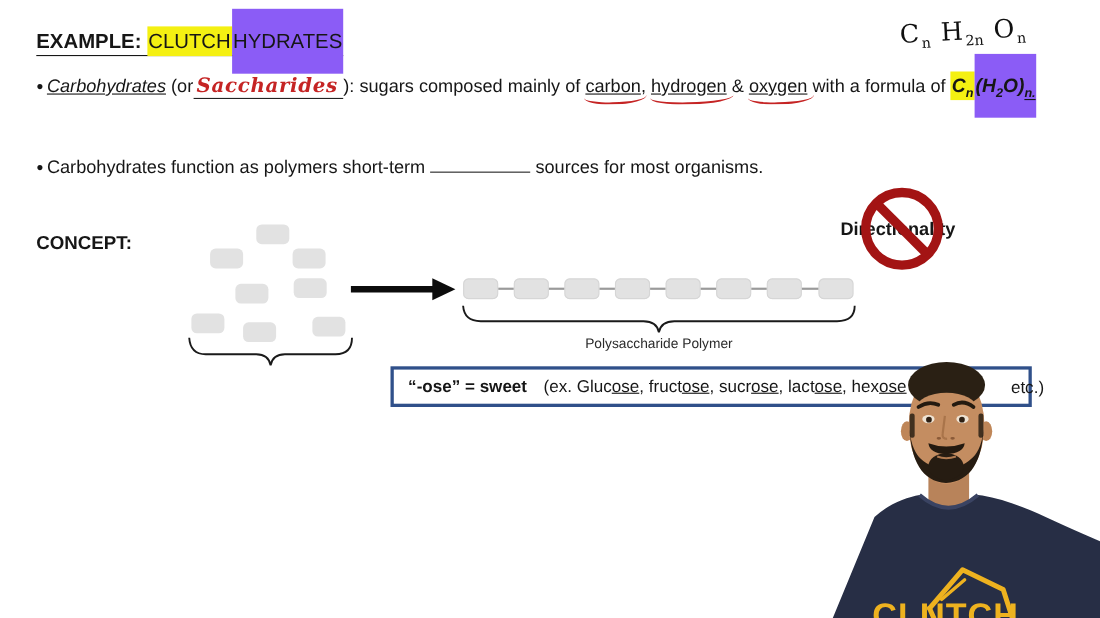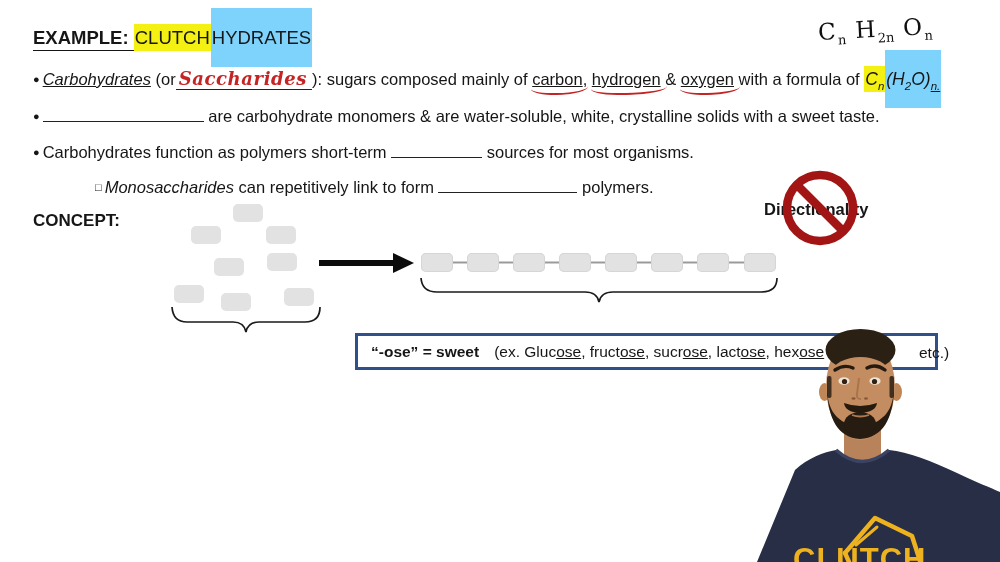--- a/index.html
+++ b/index.html
@@ -8,31 +8,31 @@
     background:#ffffff; font-family:"Liberation Sans", sans-serif; color:#161616;
   }
   .abs { position:absolute; white-space:nowrap; }
   .line { font-size:16.5px; }
   .marker { font-size:11px; vertical-align:2px; margin-right:3px; }
   
   .title-wrap { font-size:18.5px; }
   .title-ul { border-bottom:1.8px solid #161616; padding-bottom:2px; }
   .bold { font-weight:bold; }
   .hl-y { background:#f4f012; padding:3px 1px; }
-  .hl-c { background:#7dd3fc; padding:19px 1px; }
+  .hl-c { background:#8b5cf6; padding:19px 1px; }
   
   .ital-ul { font-style:italic; text-decoration:underline;margin-top:12px; }
   .blankline-wrap { display:inline-block; border-bottom:1.7px solid #222; padding:0 5px 0 3px; }
   .script { color:#c52424; font-family:"DejaVu Serif", serif; font-style:italic; font-weight:bold;
             font-size:18px; letter-spacing:.6px; }
   .uw { position:relative; text-decoration:underline; }
   .uw::after { content:""; position:absolute; left:-1px; right:-6px; bottom:-7px; height:7px;
                border-bottom:2.6px solid #c52424;
                border-radius:0 0 55% 45% / 0 0 90% 70%; transform:rotate(-1deg); }
-  .formula { font-weight:normal; font-style:italic; font-size:17.5px; }
+  .formula { font-weight:bold; font-style:italic; font-size:17.5px; }
   .formula sub { font-size:11.5px; }
   .sub-ul { text-decoration:underline; }
   .blank { display:inline-block; border-bottom:1.7px solid #222; height:13px; }
   
   .hand-formula { font-family:"DejaVu Serif", serif; font-size:23px; transform:rotate(-3deg);
                   letter-spacing:2px; color:#101010; }
   .hand-formula sub { font-size:13px; letter-spacing:0; }
   
   .blk { position:absolute; width:30px; height:18px; background:#e2e2e2; border-radius:5px; }
   .chainblk { position:absolute; width:32px; height:19px; background:#e2e2e2; border-radius:5px;
@@ -61,31 +61,25 @@
   <div class="abs hand-formula" style="left:818px; top:16px;">
     <span>C</span><sub>n</sub>
     <span>H</span><sub>2n</sub>
     <span>O</span><sub>n</sub>
   </div>
 
   <div class="abs line" style="left:33px; top:68px;">
     <span class="marker">●</span><span class="ital-ul">Carbohydrates</span><span> (or</span><span class="blankline-wrap"><span class="script">Saccharides</span></span><span>): sugars composed mainly of </span><span class="uw">carbon</span><span>, </span><span class="uw">hydrogen</span><span> &amp; </span><span class="uw">oxygen</span><span> with a formula of </span><span class="formula"><span class="hl-y"><span>C</span><sub>n</sub></span><span class="hl-c"><span>(H</span><sub>2</sub><span>O)</span><sub class="sub-ul">n.</sub></span></span>
   </div>
 
-  <div class="abs line" style="left:33px; top:107px;">
-    <span class="marker">●</span><span class="blank" style="width:161px;"></span><span> are carbohydrate monomers &amp; are water-soluble, white, crystalline solids with a sweet taste.</span>
-  </div>
 
   <div class="abs line" style="left:33px; top:143px;">
     <span class="marker">●</span><span>Carbohydrates function as polymers short-term </span><span class="blank" style="width:91px;"></span><span> sources for most organisms.</span>
   </div>
 
-  <div class="abs line" style="left:95px; top:178px;">
-    <span class="marker">□</span><span style="font-style:italic;">Monosaccharides</span><span> can repetitively link to form </span><span class="blank" style="width:139px;"></span><span> polymers.</span>
-  </div>
 
   <div class="abs line bold" style="left:33px; top:211px; font-size:17px;">CONCEPT:</div>
 
   <div class="abs dir-label" style="left:764px; top:200px;">Directionality</div>
   <svg class="abs overlay" style="left:778px; top:166px; z-index:3;" width="86" height="86" viewBox="0 0 86 86">
     <circle cx="42" cy="42" r="33" fill="none" stroke="#a31414" stroke-width="8.5"></circle>
     <line x1="19" y1="19" x2="65" y2="65" stroke="#a31414" stroke-width="8.5"></line>
   </svg>
 
   <div class="blk" style="left:233px; top:204px;"></div>
@@ -121,20 +115,21 @@
     <g>
       <line x1="319" y1="263" x2="396" y2="263" stroke="#0c0c0c" stroke-width="6"></line>
       <polygon points="393,253 393,273 414,263" fill="#0c0c0c"></polygon>
     </g>
 
     <path d="M 172,307 Q 173,322 187,322 L 233,322 Q 244,322 246,332 Q 248,322 259,322 L 305,322 Q 320,322 320,307" fill="none" stroke="#1a1a1a" stroke-width="1.7"></path>
 
     <path d="M 421,278 Q 422,292 437,292 L 585,292 Q 597,292 599,302 Q 601,292 613,292 L 761,292 Q 777,292 777,278" fill="none" stroke="#1a1a1a" stroke-width="1.7"></path>
   </svg>
 
+  <div class="abs diag-label" style="left:489px; top:305px; width:220px;">Polysaccharide Polymer</div>
 
   <div class="abs ose-box" style="left:355px; top:333px; width:583px; height:37px;">
     <span class="ose-bold">“-ose” = sweet</span>
     <span><span>(ex. </span><span>Gluc</span><span class="u">ose</span><span>, fruct</span><span class="u">ose</span><span>, sucr</span><span class="u">ose</span><span>, lact</span><span class="u">ose</span><span>, hex</span><span class="u">ose</span></span>
     <span class="ose-tail">etc.)</span>
   </div>
 
   <div class="abs webcam" style="left:740px; top:315px; width:260px; height:247px;">
     <svg width="260" height="247" viewBox="740 315 260 247">
 

